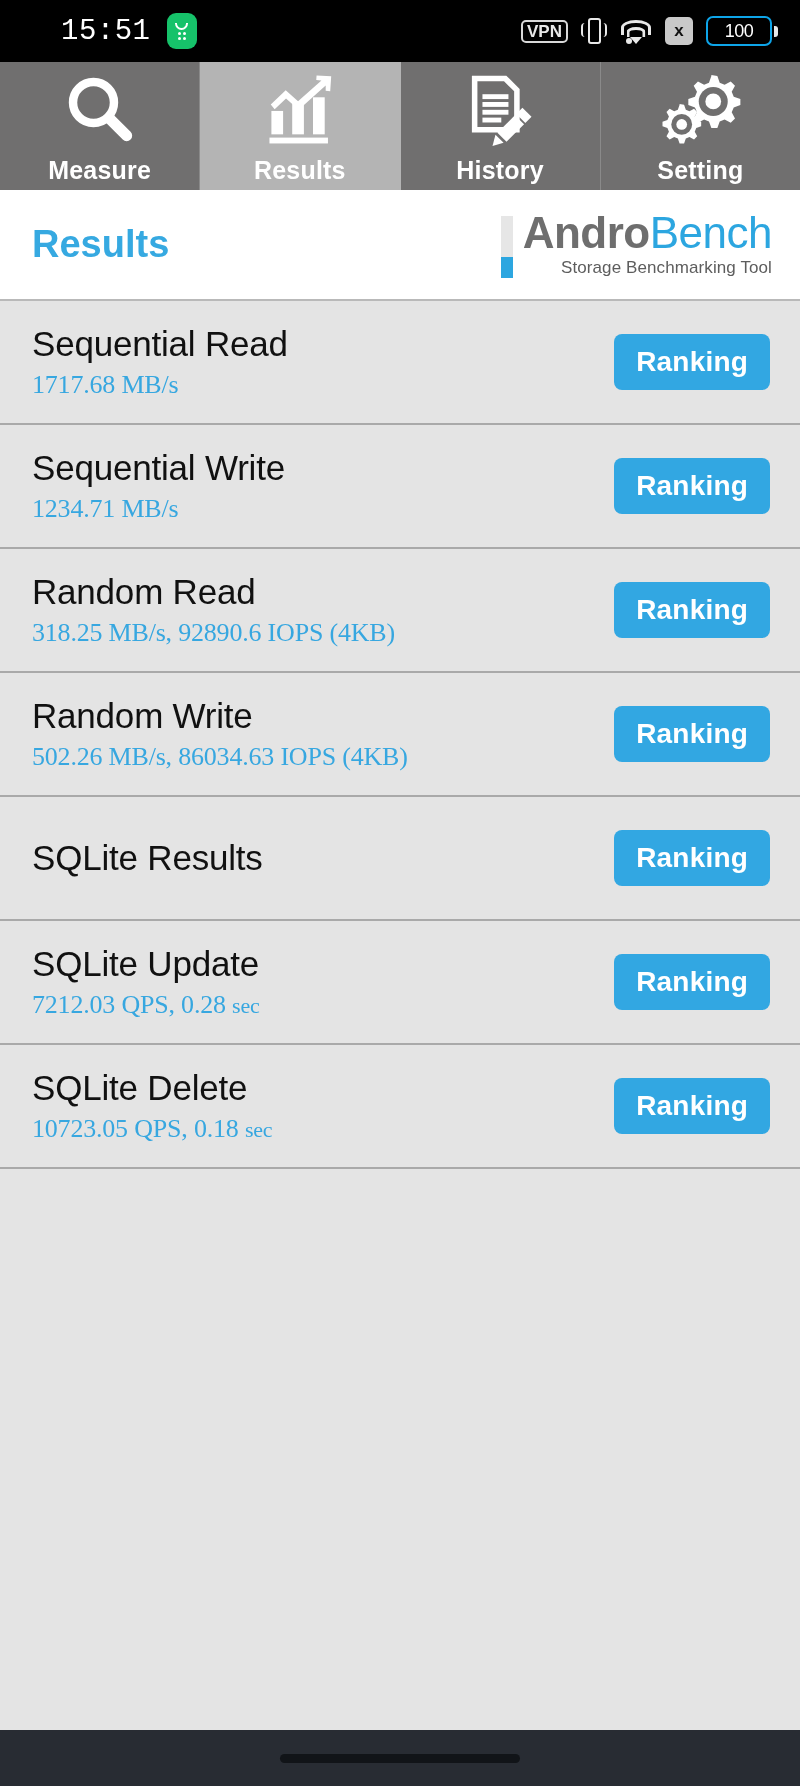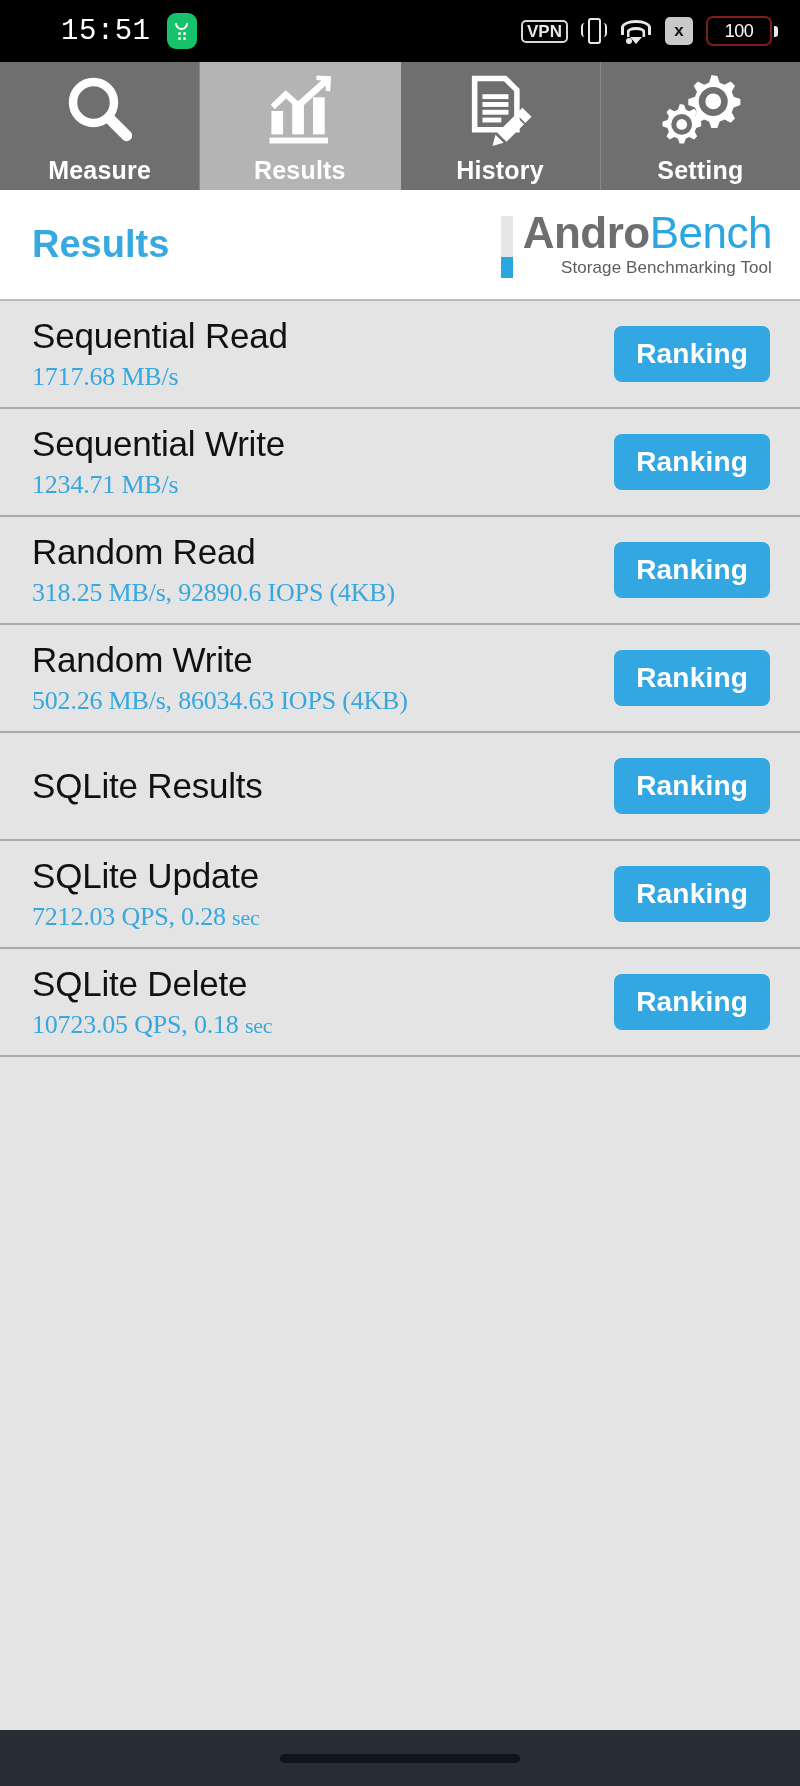--- a/index.html
+++ b/index.html
@@ -50,21 +50,21 @@
   .wifi-icon .a2 { width:19px; height:10px; top:9px; }
   .wifi-icon .dot { position:absolute; left:9px; bottom:0; width:6px; height:6px; border-radius:50%; background:#e8e8e8; border:none; }
   .wifi-icon .tri { position:absolute; right:-1px; bottom:0px; width:0; height:0;
                     border-left:6px solid transparent; border-right:6px solid transparent; border-top:7px solid #e8e8e8; border-bottom:none; border-radius:0; }
 
   .x-badge { width:28px; height:28px; border-radius:5px; background:#c9c9c9; color:#111;
              display:flex; align-items:center; justify-content:center; font-size:17px; font-weight:700;
              font-family:"Liberation Sans", sans-serif; }
 
   .battery { display:flex; align-items:center; }
-  .battery .shell { border:2px solid #7f1d1d; border-radius:7px; padding:1px 6px; min-width:66px;
+  .battery .shell { border:2px solid #0ea5e9; border-radius:7px; padding:1px 6px; min-width:66px;
                     display:flex; align-items:center; justify-content:center; height:30px; }
   .battery .lvl { font-size:18px; font-weight:400; color:#fff; font-family:"Liberation Sans", sans-serif; letter-spacing:-0.5px; }
   .battery .cap { width:4px; height:11px; background:#e8e8e8; border-radius:0 3px 3px 0; margin-left:2px; }
 
   
   .tabbar { display:flex; height:128px; flex-shrink:0; }
   .tab { flex:1; background:#706f6f; display:flex; flex-direction:column;
          align-items:center; justify-content:center; gap:6px;
          border-right:1px solid #8a8a8a; cursor:pointer; }
   .tab:last-child { border-right:none; }
@@ -85,21 +85,21 @@
   .logo-bar .bot { height:21px; background:#2ca6e0; }
   .logo-text { display:flex; flex-direction:column; align-items:flex-end; }
   .logo-word { font-size:44px; font-weight:700; line-height:1.02; font-family:"Liberation Sans", sans-serif; letter-spacing:-0.5px; }
   .logo-word .a { color:#6e6e6e; }
   .logo-word .b { color:#2ca6e0; font-weight:400; }
   .logo-sub { font-size:17px; color:#5d5d5d; font-family:"Liberation Sans", sans-serif; margin-top:2px; letter-spacing:0.1px; }
 
   
   .list { flex:1; background:#e4e4e4; overflow:hidden; }
   .row {
-    height:108px; display:flex; align-items:center;
+    height:124px; display:flex; align-items:center;
     padding:0 30px 0 32px; border-bottom:2px solid #a9a9a9;
     background:#e4e4e4;
     justify-content:space-between;
   }
   .row-texts { display:flex; flex-direction:column; gap:6px; }
   .row-title { font-size:35px; color:#111; font-family:"Liberation Sans", sans-serif; font-weight:400; letter-spacing:-0.2px; }
   .row-value { font-size:26px; color:#37a7e0; font-family:Liberation Serif, serif; font-weight:400; letter-spacing:-0.2px; }
   .row-value .sec { font-size:22px; }
   .rank-btn {
     margin-left:auto; background:#32a7e2; color:#fff;

